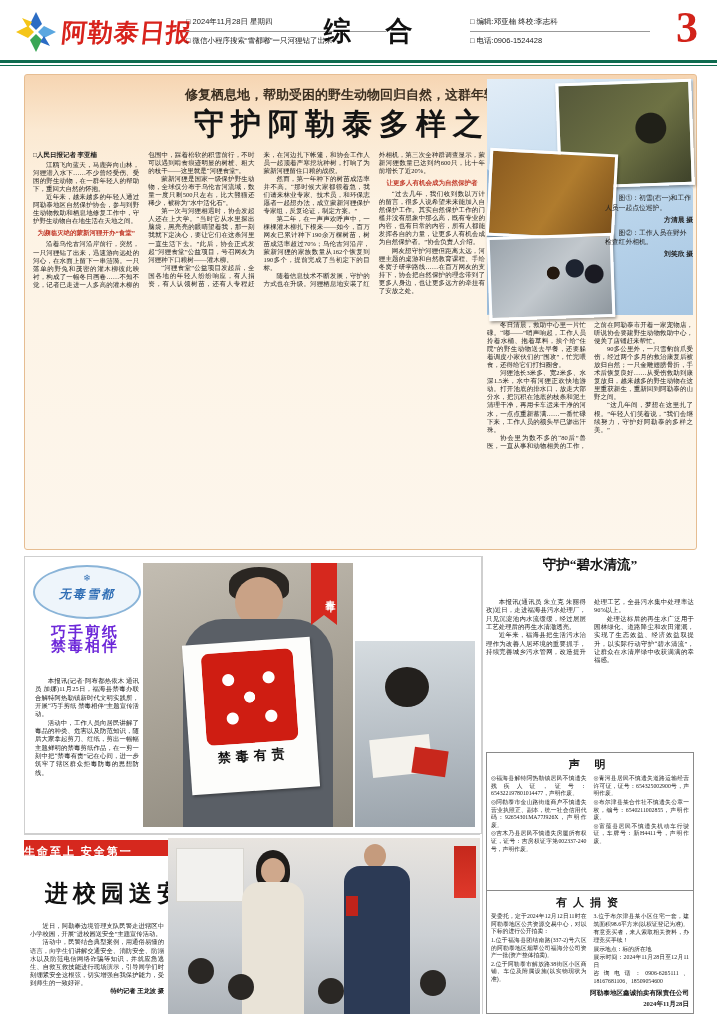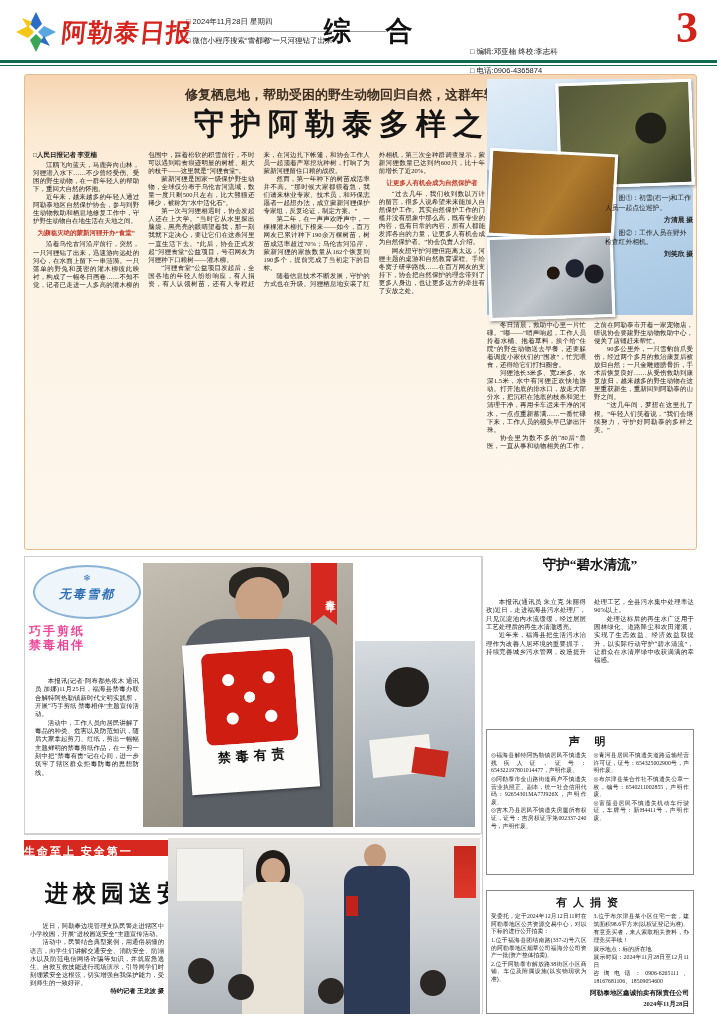--- a/index.html
+++ b/index.html
@@ -55,22 +55,22 @@
          column-count:2;column-gap:8px;font-size:6.5px;line-height:1.24;text-align:justify;overflow:hidden;}
   
   .vline{position:absolute;left:482px;top:556px;width:1px;height:458px;background:#cfcfcf;}
   .hline{position:absolute;left:24px;top:834px;width:456px;height:1px;background:#cfcfcf;}
   
   .paper-box{position:absolute;left:24px;top:556px;width:456px;height:276px;border:1px solid #cfcfcf;background:#fff;}
   .nd-logo{position:absolute;left:8px;top:8px;width:104px;height:50px;border:2px solid #8ab4d8;
            border-radius:50%;background:#eef5fb;text-align:center;color:#2f6eb5;}
   .nd-logo .flake{font-size:9px;line-height:12px;display:block;margin-top:5px;}
   .nd-logo .t{font-size:12px;font-weight:bold;letter-spacing:2px;font-style:italic;}
-  .pc-head{position:absolute;left:4px;top:64px;width:112px;
-           font-size:12px;font-weight:bold;letter-spacing:2px;color:#ec4899;}
+  .pc-head{position:absolute;left:4px;top:64px;width:112px;text-align:center;
+           font-size:15px;font-weight:bold;letter-spacing:2px;color:#6d28d9;}
   .pc-body{position:absolute;left:10px;top:120px;width:104px;height:148px;
            font-size:6.4px;line-height:1.3;text-align:justify;overflow:hidden;}
   .pc-body p{margin:0;text-indent:2em;}
   .pc-photo{position:absolute;left:118px;top:6px;width:210px;height:264px;overflow:hidden;
             background:linear-gradient(160deg,#c3bdb2,#a29c90 60%,#8b867b);}
   .pennant{position:absolute;right:16px;top:0;width:26px;height:62px;background:#d6281e;
            clip-path:polygon(0 0,100% 0,100% 100%,50% 84%,0 100%);
            color:#fff;font-size:10px;font-weight:bold;writing-mode:vertical-rl;text-align:center;letter-spacing:2px;}
   .pc-hair{position:absolute;left:86px;top:4px;width:60px;height:34px;background:#2a2622;border-radius:50% 50% 30% 30%;}
   .pc-face{position:absolute;left:92px;top:14px;width:48px;height:50px;background:#c9a286;border-radius:50%;}
@@ -136,24 +136,24 @@
     <polygon points="8,8 18,12 14,18" fill="#f5c518"></polygon>
     <polygon points="36,36 26,32 30,26" fill="#2b6cc4"></polygon>
   </svg>
   <div class="paper-name">阿勒泰日报</div>
   <div class="mast-block" style="left:186px;width:200px;">
     <div class="row">□ 2024年11月28日  星期四</div>
     <div class="sep"></div>
     <div class="row">□ 微信小程序搜索“雪都嘟”一只河狸钻了出来</div>
   </div>
   <div class="section-title">综 合</div>
-  <div class="mast-block" style="left:470px;width:180px;margin-top:30px;">
+  <div class="mast-block" style="left:470px;width:180px;">
     <div class="row">□ 编辑:邓亚楠  终校:李志科</div>
     <div class="sep"></div>
-    <div class="row">□ 电话:0906-4365874</div>
+    <div class="row">□ 电话:0906-1524428</div>
   </div>
   <div class="page-num">3</div>
   <div class="rule-a"></div>
   <div class="rule-b"></div>
 </div>
 
 <div class="lead-box">
   <div class="lead-kicker">修复栖息地，帮助受困的野生动物回归自然，这群年轻人——</div>
   <div class="lead-headline">守护阿勒泰多样之美</div>
 
@@ -263,21 +263,21 @@
 
 <div class="water-head">
   <div>守护“碧水清流”</div>
 </div>
 <div class="water-body smallcols">
     <p>本报讯(通讯员 朱立克 朱丽得孜)近日，走进福海县污水处理厂，只见沉淀池内水流缓缓，经过层层工艺处理后的再生水清澈透亮。</p>
     <p>近年来，福海县把生活污水治理作为改善人居环境的重要抓手，持续完善城乡污水管网，改造提升处理工艺，全县污水集中处理率达96%以上。</p>
     <p>处理达标后的再生水广泛用于园林绿化、道路降尘和农田灌溉，实现了生态效益、经济效益双提升，以实际行动守护“碧水清流”，让群众在水清岸绿中收获满满的幸福感。</p>
   </div>
 
-<div class="notice" style="top:729px;height:146px;">
+<div class="notice" style="top:752px;height:146px;">
   <div class="n-title">声 明</div>
   <div class="n-cols" style="height:106px;">
       <p>◎福海县解特阿热勒镇居民不慎遗失残疾人证，证号：654322197801014477，声明作废。</p>
       <p>◎阿勒泰市金山路街道商户不慎遗失营业执照正、副本，统一社会信用代码：92654301MA77J926X，声明作废。</p>
       <p>◎吉木乃县居民不慎遗失房屋所有权证，证号：吉房权证字第002337-240号，声明作废。</p>
       <p>◎青河县居民不慎遗失道路运输经营许可证，证号：654325002900号，声明作废。</p>
       <p>◎布尔津县某合作社不慎遗失公章一枚，编号：6540211002855，声明作废。</p>
       <p>◎富蕴县居民不慎遗失机动车行驶证，车牌号：新H4411号，声明作废。</p>
     </div>
 </div>

